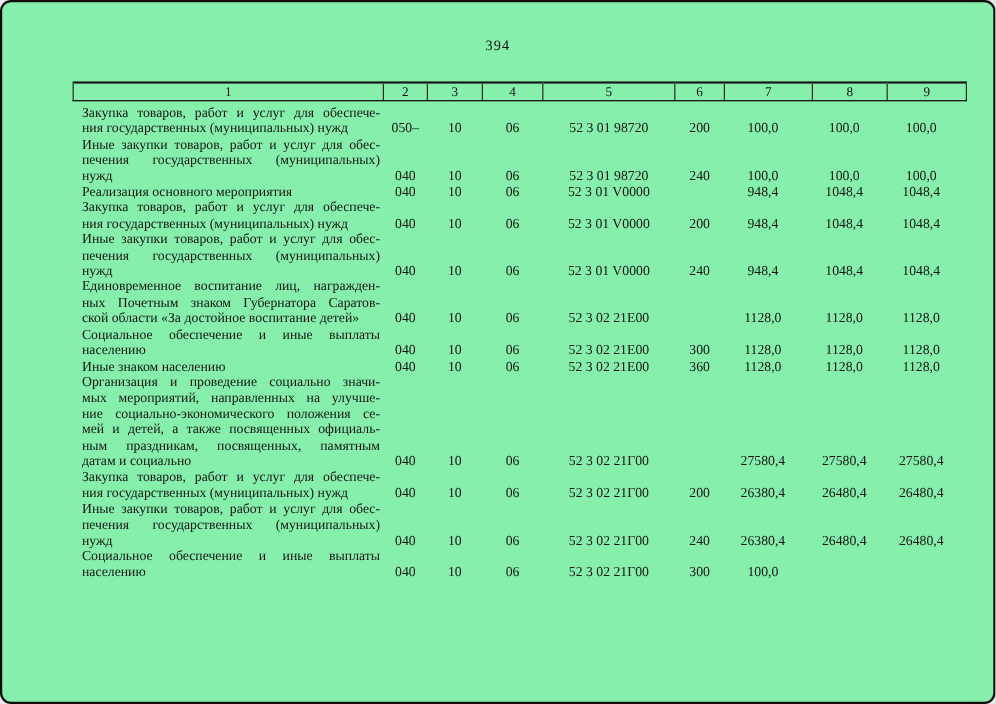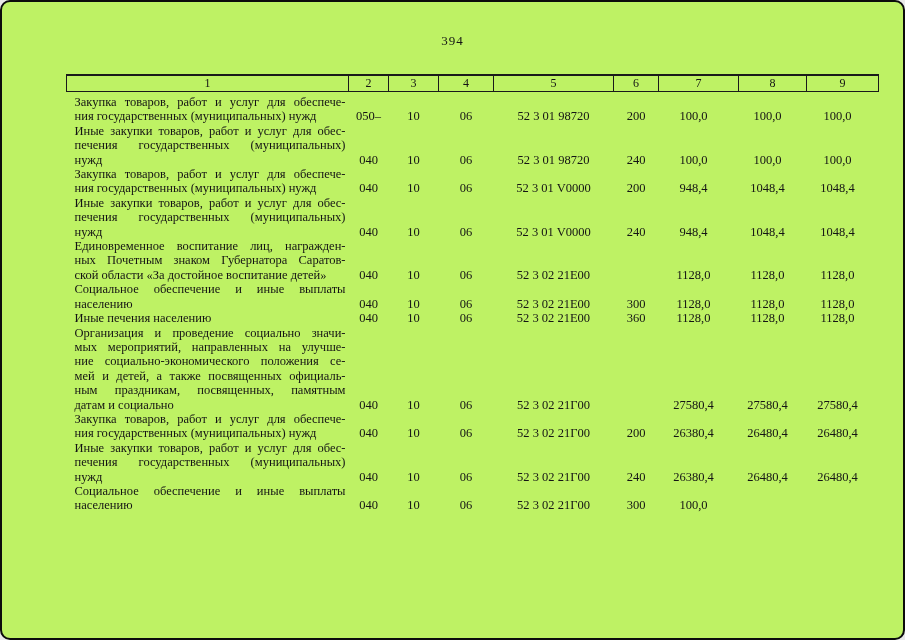--- a/index.html
+++ b/index.html
@@ -7,21 +7,21 @@
     padding: 0;
     background: #e9e9e9;
   }
   .frame {
     position: relative;
     width: 905px;
     height: 640px;
     box-sizing: border-box;
     border: 2px solid #0c0c0c;
     border-radius: 10px;
-    background: #bef264;
+    background: #86efac;
     overflow: hidden;
     font-family: "Liberation Serif", "DejaVu Serif", serif;
     color: #141414;
   }
   .page-number {
     text-align: center;
     margin-top: 31px;
     font-size: 13px;
     letter-spacing: 1px;
   }
@@ -122,20 +122,33 @@
           <td class="c-center">10</td>
           <td class="c-center">06</td>
           <td class="c-center">52 3 01 98720</td>
           <td class="c-center">240</td>
           <td class="c-right">100,0</td>
           <td class="c-right">100,0</td>
           <td class="c-right">100,0</td>
         </tr>
         <tr>
           <td class="c-desc">
+            <div class="line last">Реализация основного мероприятия</div>
+          </td>
+          <td class="c-center">040</td>
+          <td class="c-center">10</td>
+          <td class="c-center">06</td>
+          <td class="c-center">52 3 01 V0000</td>
+          <td class="c-center"></td>
+          <td class="c-right">948,4</td>
+          <td class="c-right">1048,4</td>
+          <td class="c-right">1048,4</td>
+        </tr>
+        <tr>
+          <td class="c-desc">
             <div class="line">Закупка товаров, работ и услуг для обеспече-</div>
             <div class="line last">ния государственных (муниципальных) нужд</div>
           </td>
           <td class="c-center">040</td>
           <td class="c-center">10</td>
           <td class="c-center">06</td>
           <td class="c-center">52 3 01 V0000</td>
           <td class="c-center">200</td>
           <td class="c-right">948,4</td>
           <td class="c-right">1048,4</td>
@@ -180,21 +193,21 @@
           <td class="c-center">10</td>
           <td class="c-center">06</td>
           <td class="c-center">52 3 02 21Е00</td>
           <td class="c-center">300</td>
           <td class="c-right">1128,0</td>
           <td class="c-right">1128,0</td>
           <td class="c-right">1128,0</td>
         </tr>
         <tr>
           <td class="c-desc">
-            <div class="line last">Иные печения населению</div>
+            <div class="line last">Иные знаком населению</div>
           </td>
           <td class="c-center">040</td>
           <td class="c-center">10</td>
           <td class="c-center">06</td>
           <td class="c-center">52 3 02 21Е00</td>
           <td class="c-center">360</td>
           <td class="c-right">1128,0</td>
           <td class="c-right">1128,0</td>
           <td class="c-right">1128,0</td>
         </tr>

